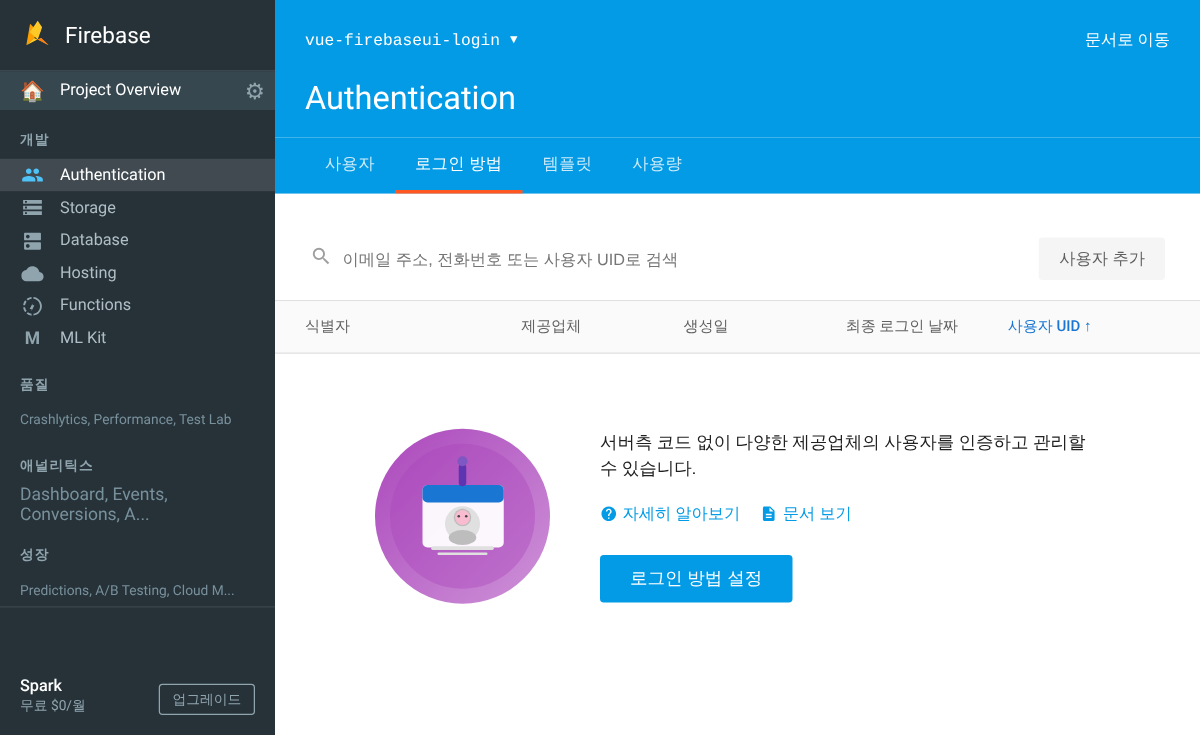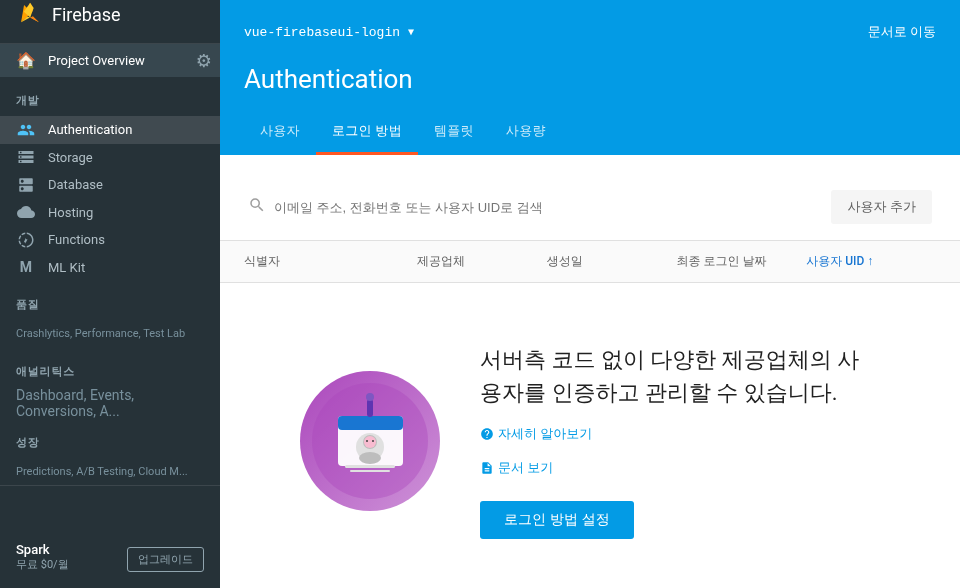--- a/index.html
+++ b/index.html
@@ -13,21 +13,21 @@
       color: #fff;
       display: flex;
       flex-direction: column;
       height: 588px;
       overflow-y: auto;
     }
 
     .sidebar-header {
       display: flex;
       align-items: flex-start;
-      padding: 0 16px;
+      padding: 14px 16px;
       height: 64px;
       background: #263238;
       border-bottom: 1px solid rgba(255,255,255,0.1);
     }
 
     .firebase-logo {
       display: flex;
       align-items: center;
       gap: 8px;
     }
@@ -291,31 +291,30 @@
       justify-content: center;
       padding: 60px 24px;
       gap: 40px;
     }
 
     .empty-content {
       max-width: 400px;
     }
 
     .empty-text {
-      font-size: 22px;
+      font-size: 14px;
       color: #212121;
       line-height: 1.5;
       margin-bottom: 16px;
     }
 
     .empty-links {
       display: flex;
       gap: 16px;
       margin-bottom: 24px;
-      flex-direction: column;
     }
 
     .empty-link {
       color: #039be5;
       font-size: 13px;
       cursor: pointer;
       display: flex;
       align-items: center;
       gap: 4px;
       text-decoration: none;

